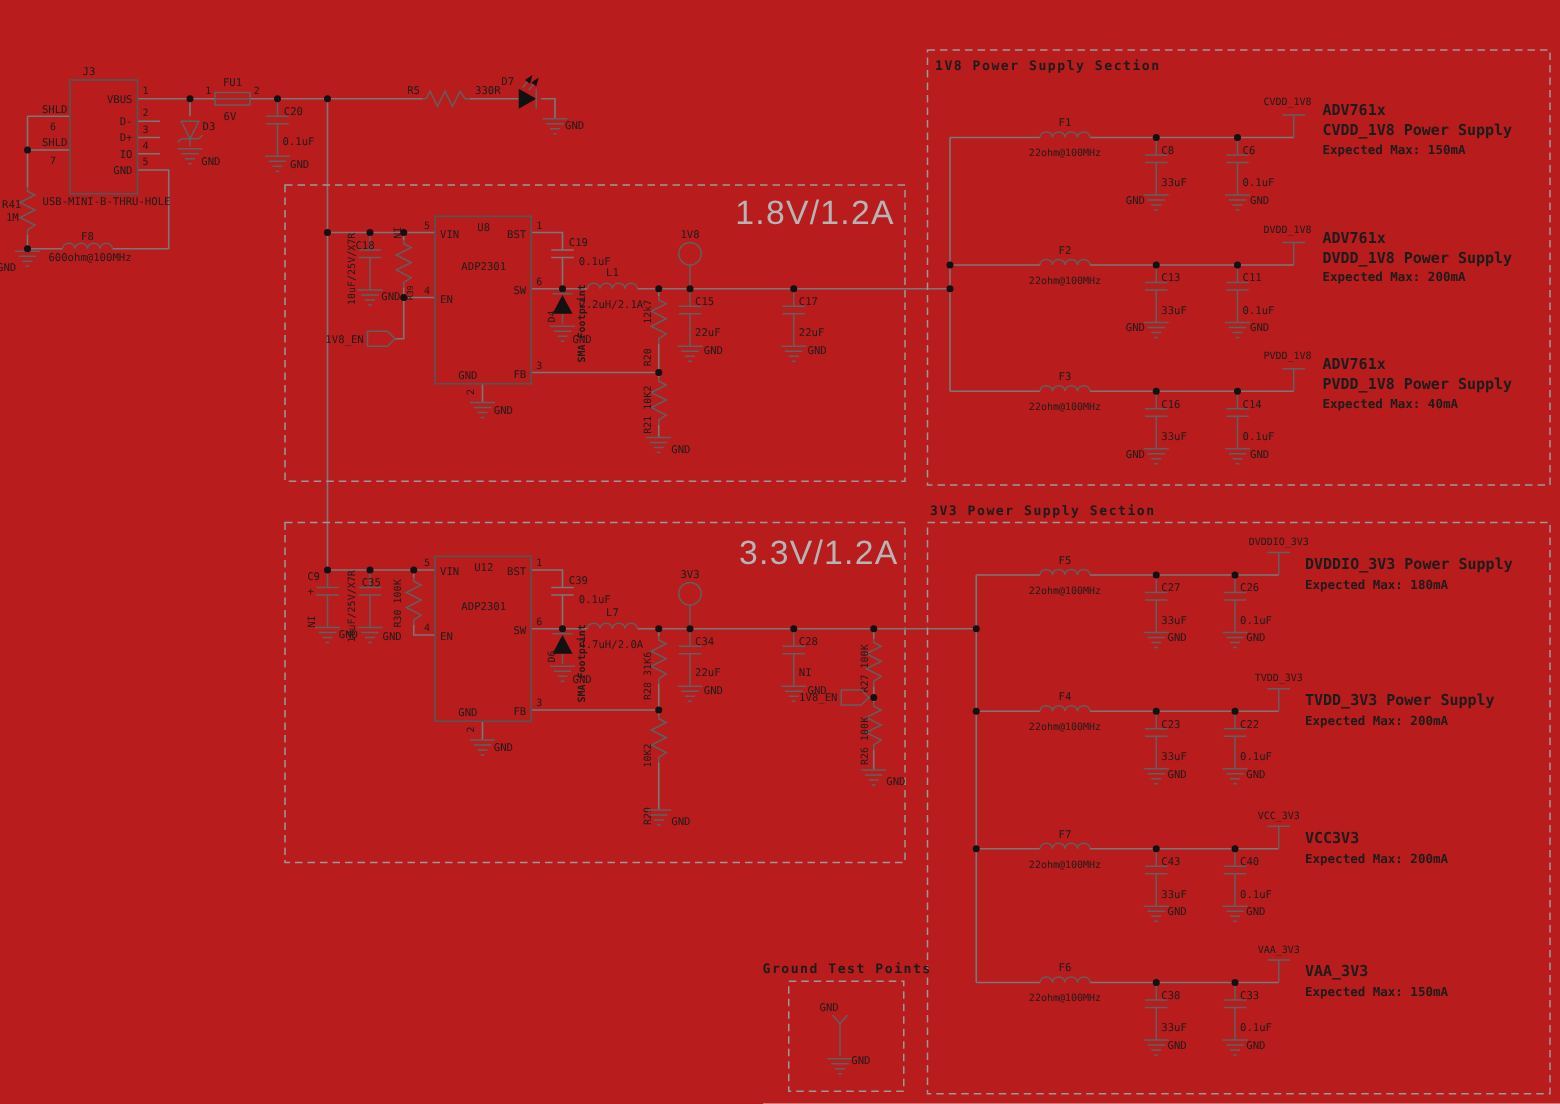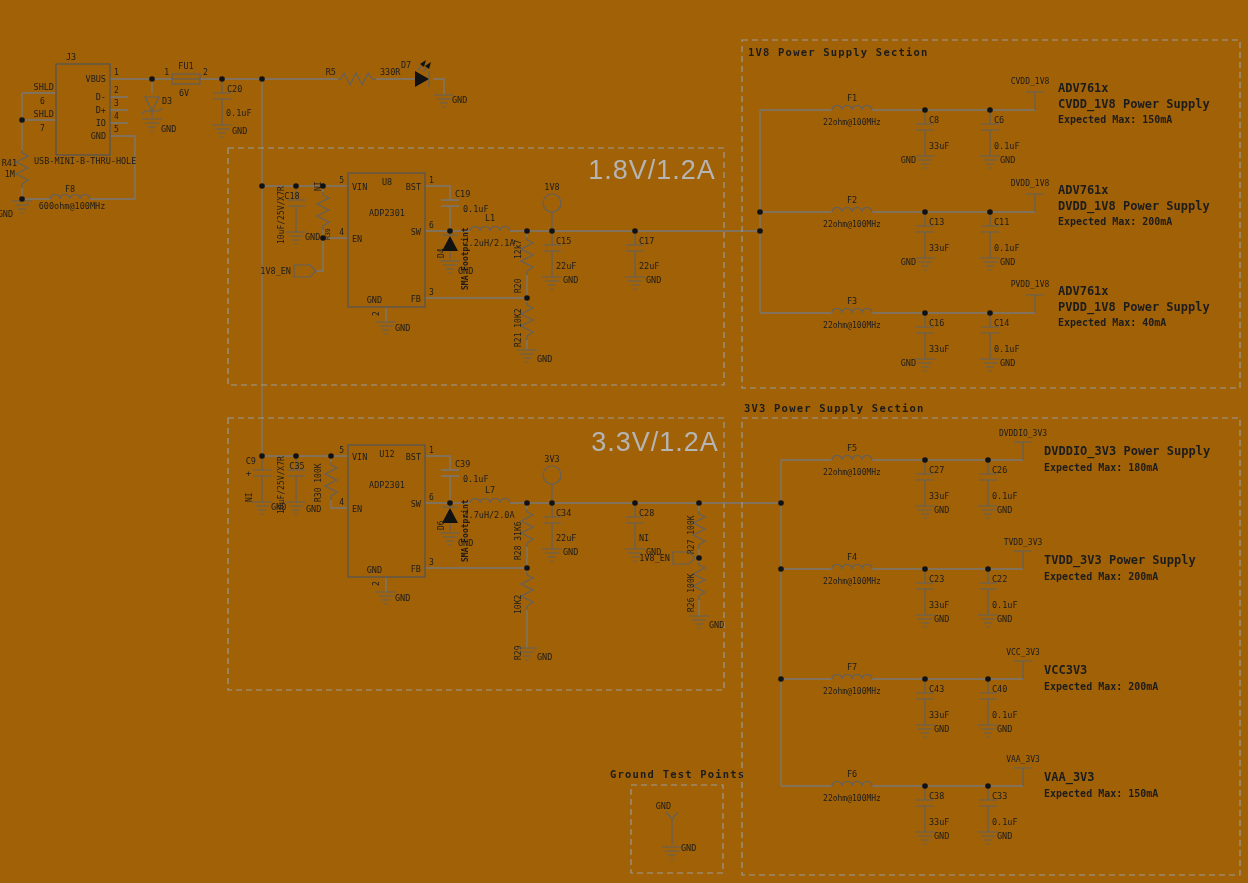--- a/index.html
+++ b/index.html
@@ -1,16 +1,16 @@
 <!DOCTYPE html>
 <html><head>
 <meta charset="utf-8">
 <style>
   html,body{margin:0;padding:0;background:#fff;}
-  #wrap{width:1248px;height:883px;background:#a16207;position:relative;}
+  #wrap{width:1248px;height:883px;background:#b91c1c;position:relative;}
   svg text{font-family:"DejaVu Sans Mono",monospace;fill:#1c1c1c;}
   .t{font-size:8.5px;}
   .ts{font-size:8px;}
   .tt{font-size:6.5px;}
   .tb1{font-size:12px;font-weight:bold;}
   .tb2{font-size:10px;font-weight:bold;}
   .sec{font-size:10.5px;font-weight:bold;letter-spacing:1.2px;}
   .big{font-family:"Liberation Sans",sans-serif;font-size:27px;fill:#b5b5b5;letter-spacing:1px;}
   .mid{text-anchor:middle;}
   .end{text-anchor:end;}

